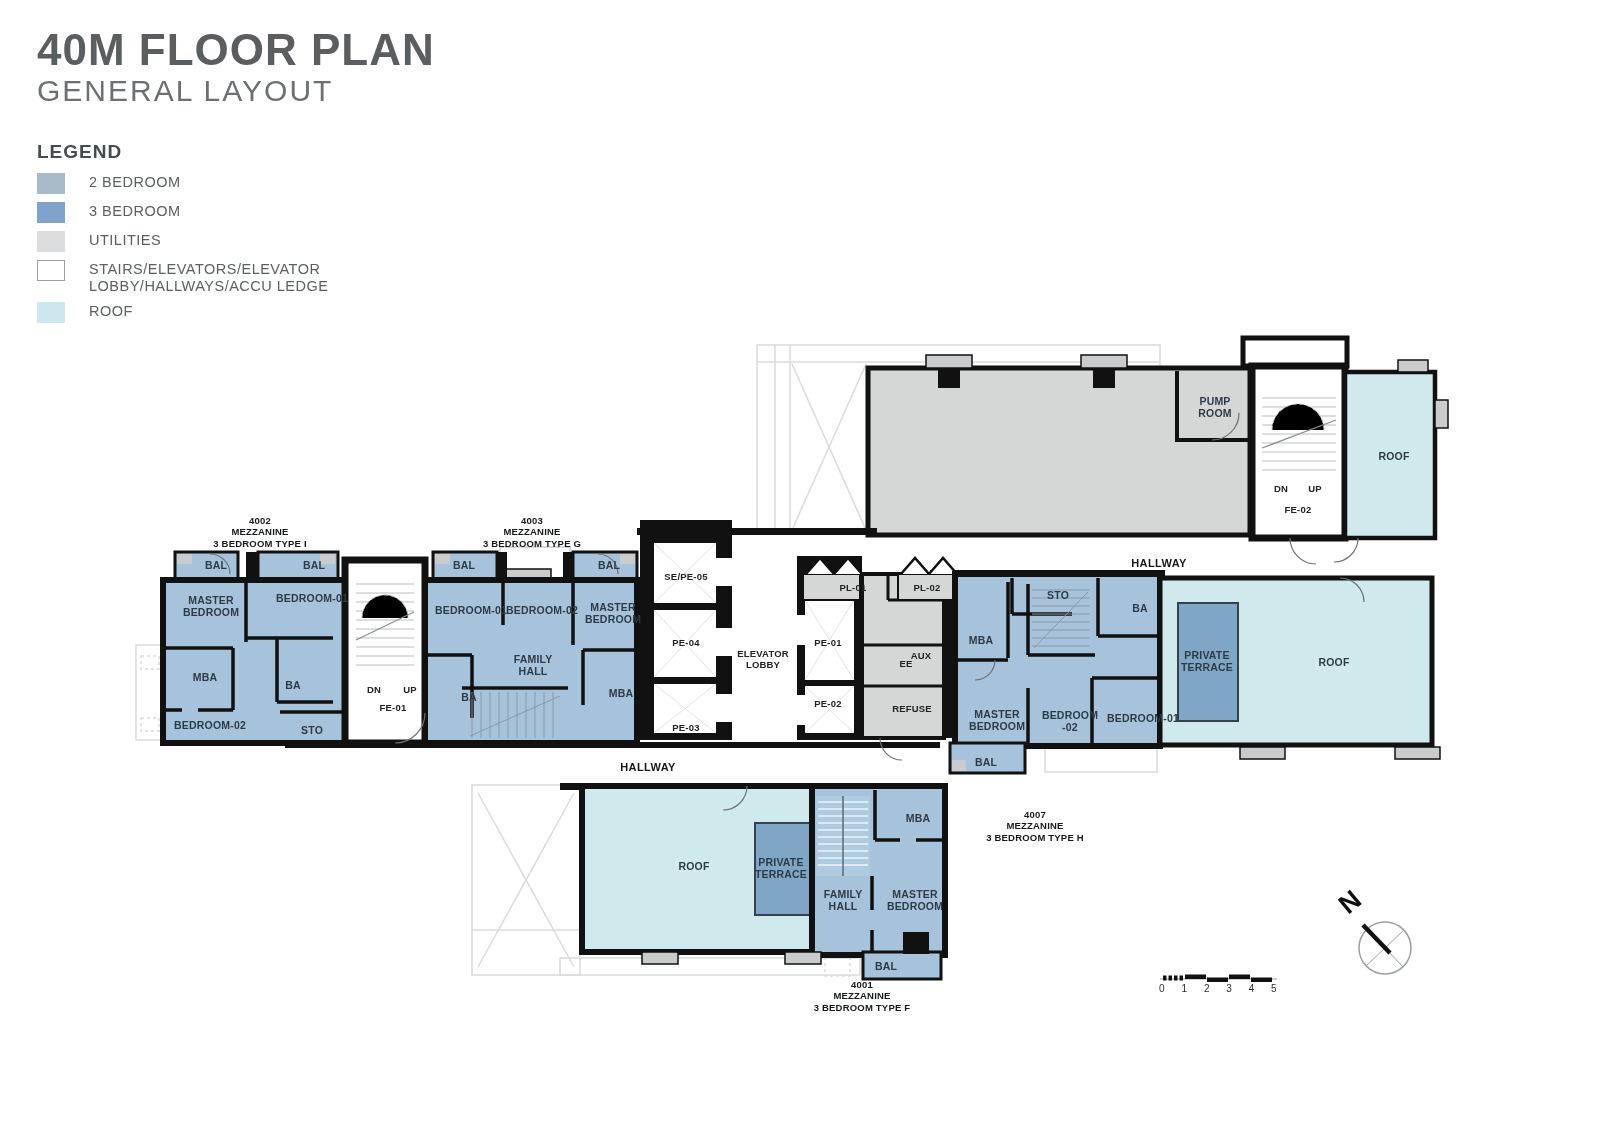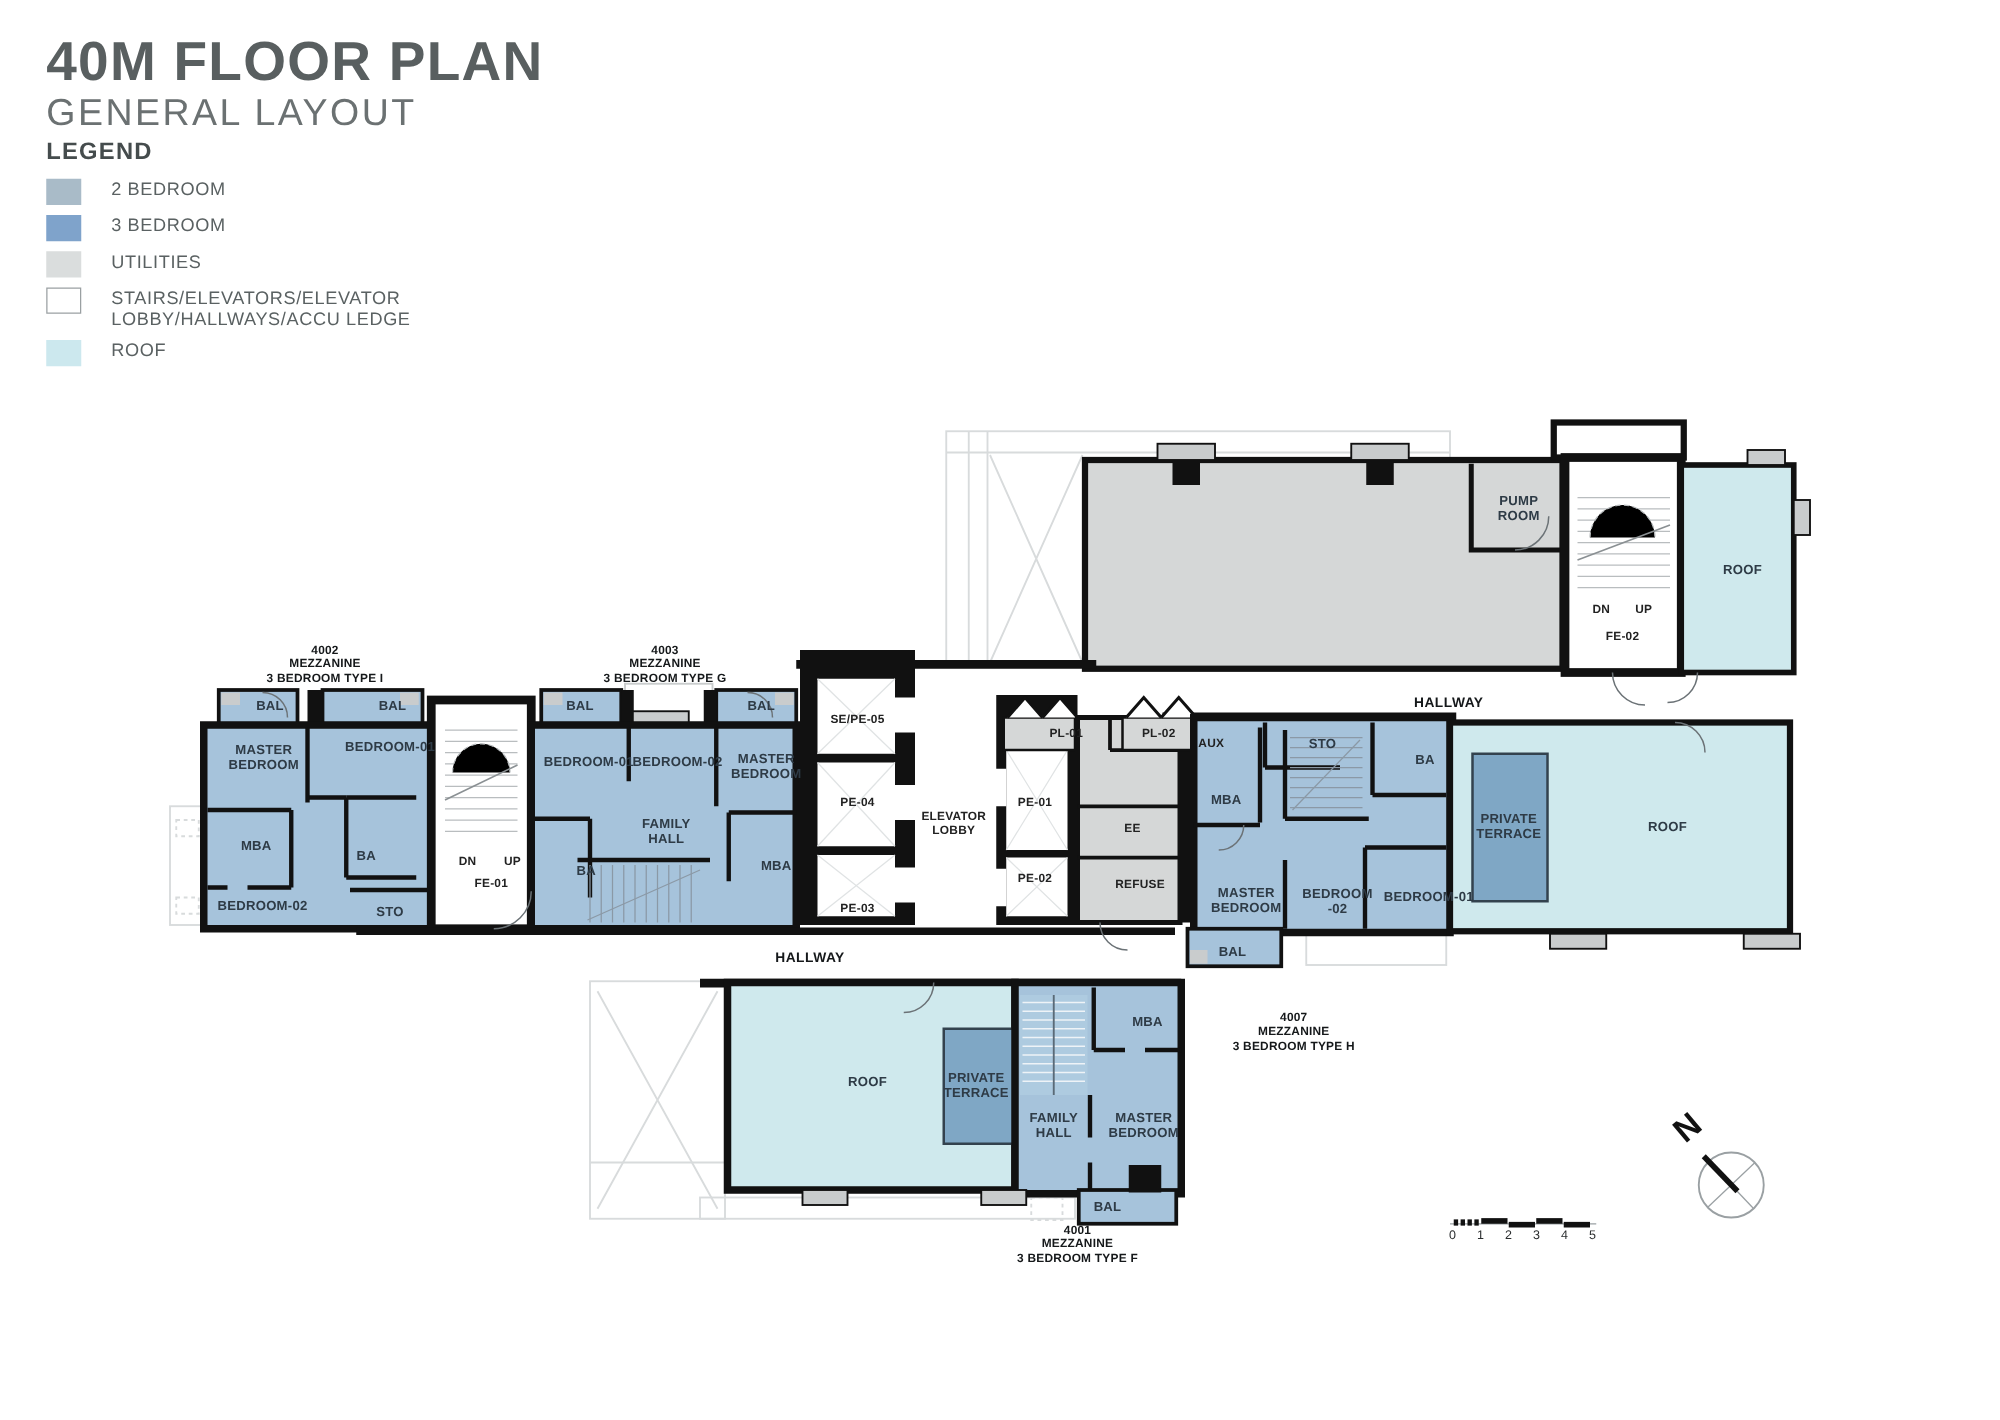--- a/index.html
+++ b/index.html
@@ -2,21 +2,21 @@
 <html><head>
 <meta charset="utf-8">
 <style>
   html,body{margin:0;padding:0;background:#fff;}
   .page{position:relative;width:1600px;height:1136px;background:#fff;overflow:hidden;
         font-family:"Liberation Sans",sans-serif;}
   
   .hdr{position:absolute;left:37px;top:28px;width:520px;}
   .hdr .title{font-size:44px;font-weight:bold;color:#595f60;letter-spacing:1px;line-height:1.0;}
   .hdr .subtitle{font-size:30px;color:#6b7172;letter-spacing:2px;margin-top:2px;}
-  .hdr .legend-title{font-size:19px;font-weight:bold;color:#454c4d;letter-spacing:1px;margin-top:3px;}
+  .hdr .legend-title{font-size:19px;font-weight:bold;color:#454c4d;letter-spacing:1px;margin-top:33px;}
   .legend{margin-top:10px;}
   .legend-row{display:flex;align-items:flex-start;margin-bottom:8px;}
   .legend-swatch{width:26px;height:19px;flex:0 0 26px;margin-right:24px;border:1px solid transparent;}
   .legend-swatch.outlined{border:1px solid #9aa0a2;}
   .legend-label{font-size:14.5px;color:#5a6162;letter-spacing:.5px;white-space:pre-line;line-height:1.15;padding-top:1px;}
   
   .plan{position:absolute;left:0;top:0;width:1600px;height:1136px;}
   .plan svg{position:absolute;left:0;top:0;}
   .lbl{position:absolute;transform:translate(-50%,-50%);white-space:pre-line;text-align:center;
        font-weight:bold;color:#2e3b46;font-size:10.5px;line-height:1.12;letter-spacing:.2px;pointer-events:none;}
@@ -337,21 +337,21 @@
         <div class="lbl r" style="left: 621px; top: 694px;">MBA</div>
         <div class="lbl s" style="left: 686px; top: 577px;">SE/PE-05</div>
         <div class="lbl s" style="left: 686px; top: 643px;">PE-04</div>
         <div class="lbl s" style="left: 686px; top: 728px;">PE-03</div>
         <div class="lbl s" style="left: 763px; top: 660px;">ELEVATOR
 LOBBY</div>
         <div class="lbl s" style="left: 833px; top: 588px; margin-left: 20px;">PL-01</div>
         <div class="lbl s" style="left: 927px; top: 588px;">PL-02</div>
         <div class="lbl s" style="left: 828px; top: 643px;">PE-01</div>
         <div class="lbl s" style="left: 828px; top: 704px;">PE-02</div>
-        <div class="lbl s" style="left: 921px; top: 596px; margin-left: 48px;">AUX</div>
+        <div class="lbl s" style="left: 921px; top: 656px;">AUX</div>
         <div class="lbl s" style="left: 906px; top: 664px;">EE</div>
         <div class="lbl s" style="left: 912px; top: 709px;">REFUSE</div>
         <div class="lbl r" style="left: 1058px; top: 596px;">STO</div>
         <div class="lbl r" style="left: 1140px; top: 609px;">BA</div>
         <div class="lbl r" style="left: 981px; top: 641px;">MBA</div>
         <div class="lbl r" style="left: 997px; top: 721px;">MASTER
 BEDROOM</div>
         <div class="lbl r" style="left: 1070px; top: 722px;">BEDROOM
 -02</div>
         <div class="lbl r" style="left: 1143px; top: 719px;">BEDROOM-01</div>

